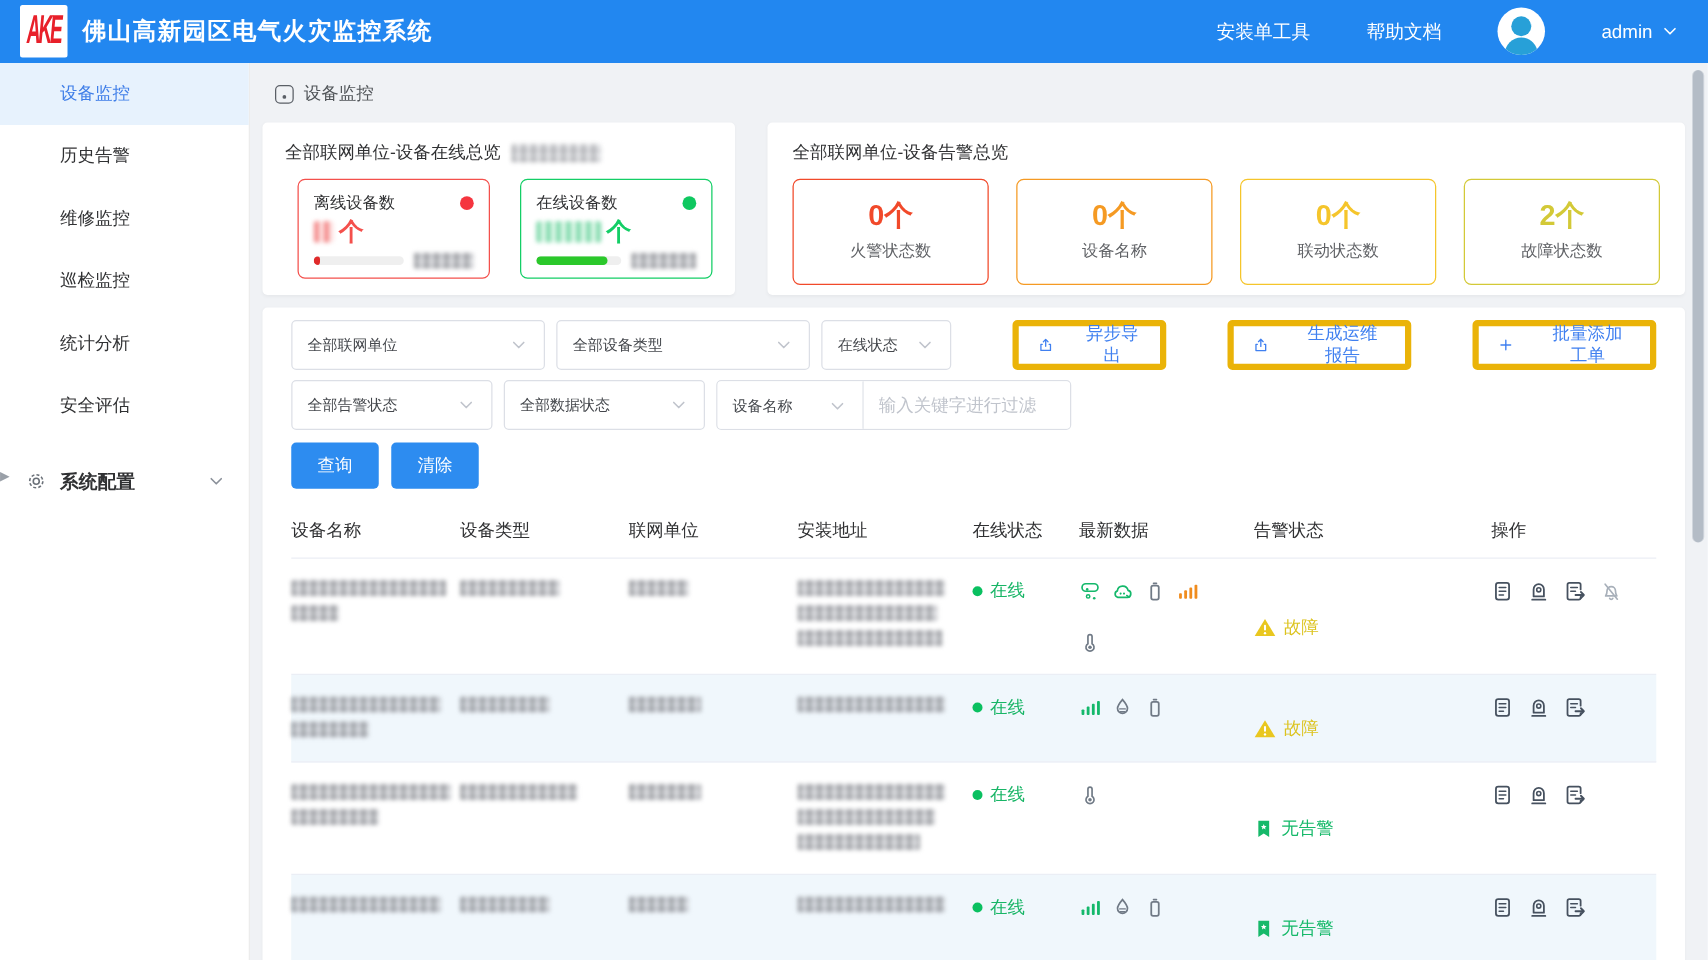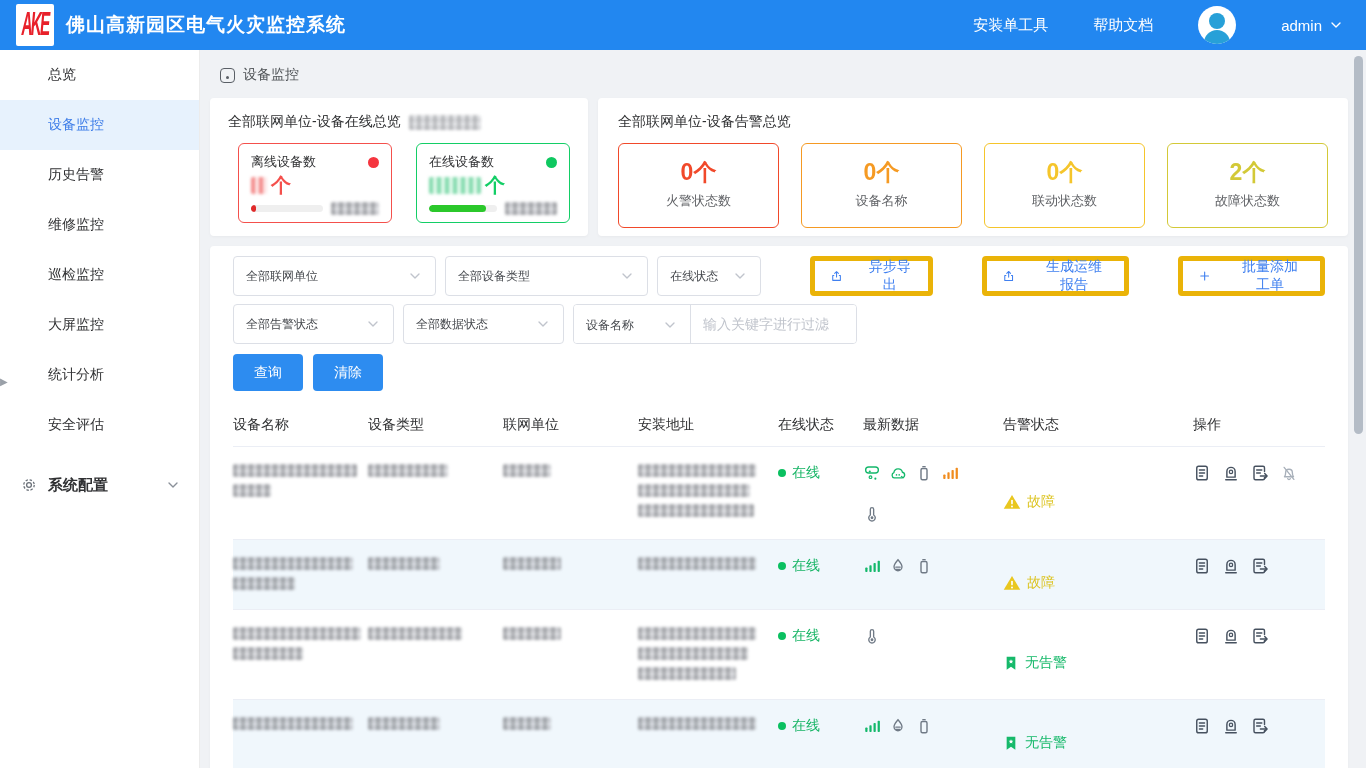--- a/index.html
+++ b/index.html
@@ -28,21 +28,21 @@
   .menu-item.active { background:#e7f2fd; color:#3f7ee8; }
   .sys-group { margin-top:6px; }
   .collapse-handle { position:fixed; left:0; top:374px; width:8px; height:16px; z-index:25; color:#9aa0a8; font-size:10px; line-height:16px; cursor:pointer; }
 
   
   .main { position:absolute; left:200px; top:50px; width:1166px; height:718px; padding:14px 18px 0 10px; }
   .crumb { display:flex; align-items:center; gap:8px; color:#515559; font-size:14px; margin:2px 0 14px 10px; }
   .crumb-icon { width:15px; height:15px; border:1.6px solid #5a5f66; border-radius:4px; position:relative; }
   .crumb-icon::after { content:""; position:absolute; left:5px; top:7px; width:3px; height:3px; border-radius:50%; background:#5a5f66; }
 
-  .cards-row { display:flex; gap:10px; }
+  .cards-row { display:flex; gap:26px; }
   .panel { background:#fff; border-radius:4px; box-shadow:0 1px 3px rgba(0,0,0,.04); }
   .panel-title { font-size:14px; color:#303133; display:flex; align-items:center; gap:8px; }
 
   .online-panel { width:378px; height:138px; padding:15px 18px; }
   .stat-cards { display:flex; gap:14px; margin-top:12px; }
   .stat-card { flex:1; height:80px; border:1px solid; border-radius:6px; padding:9px 12px; position:relative;margin-left:10px; }
   .stat-card.offline { border-color:#f4504c; }
   .stat-card.online  { border-color:#13ce66; }
   .stat-head { display:flex; align-items:center; font-size:13px; color:#303133; }
   .stat-dot { margin-left:auto; width:11px; height:11px; border-radius:50%; }
@@ -211,37 +211,31 @@
     <div class="admin-wrap">
       <span>admin</span>
       <svg class="ic sm" style="color:#fff">
           <use href="#i-chev-down"></use>
         </svg>
     </div>
   </div>
 </div>
 
 <div class="sidebar">
-  <div class="menu-item">
-      <span>总览</span>
-    </div>
   <div class="menu-item active">
       <span>设备监控</span>
     </div>
   <div class="menu-item">
       <span>历史告警</span>
     </div>
   <div class="menu-item">
       <span>维修监控</span>
     </div>
   <div class="menu-item">
       <span>巡检监控</span>
-    </div>
-  <div class="menu-item">
-      <span>大屏监控</span>
     </div>
   <div class="menu-item">
       <span>统计分析</span>
     </div>
   <div class="menu-item">
       <span>安全评估</span>
     </div>
   <div class="menu-group plain sys-group">
     <svg class="ic gicon" style="color:#6a7078">
         <use href="#i-gear"></use>

